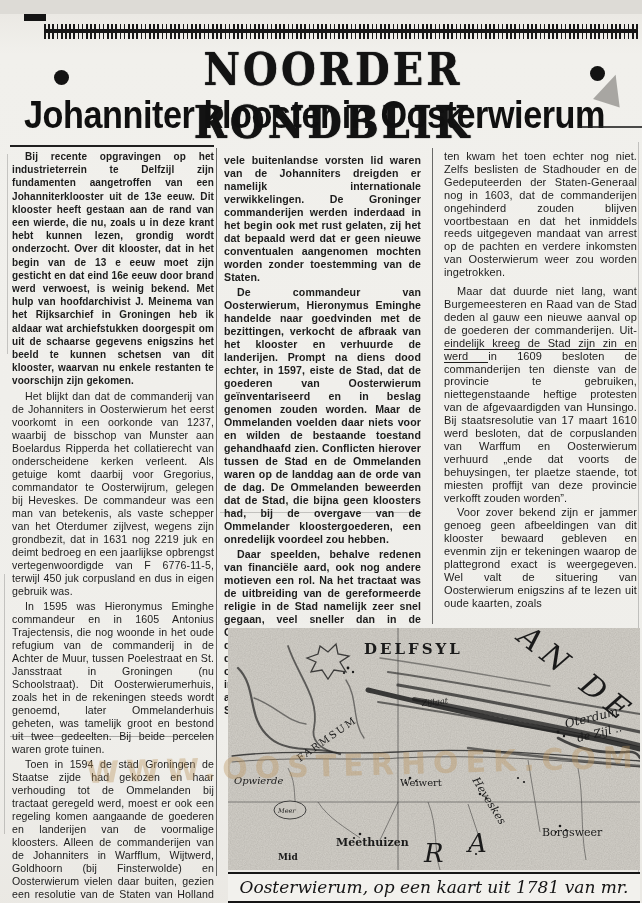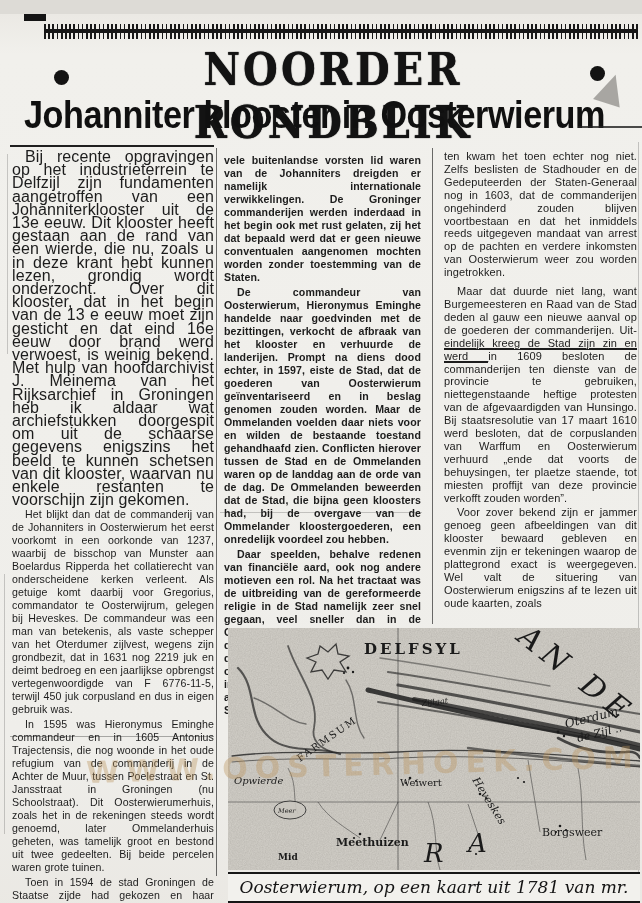--- a/index.html
+++ b/index.html
@@ -29,22 +29,22 @@
   .vrule{width:1px;background:rgba(30,30,30,.65);}
   .faint{opacity:.32;}
   
   .col{text-align:justify;font-size:10.6px;line-height:13px;letter-spacing:0.1px;color:#1c1c1c;}
   .col p{margin:0 0 2px 0;text-indent:13px;}
   .col p.cont{text-indent:0;}
   .col p.gap{margin-top:6px;}
   .col1{left:12px;top:136px;width:202px;}
   .col2{left:224px;top:140px;width:197px;font-weight:bold;}
   .col3{left:444px;top:136px;width:193px;font-size:11px;line-height:12.9px;}
-  .intro{font-weight:400;font-size:16px;line-height:13.2px;}
-  .underlined{border-bottom:1.4px solid #1d1d1d;text-decoration:underline;}
+  .intro{font-weight:700;font-size:10px;line-height:13.2px;}
+  .underlined{border-bottom:1.4px solid #1d1d1d;}
   
   .map{left:228px;top:614px;width:412px;height:242px;background:#d3d0c9;}
   .caption-box{left:228px;top:858px;width:412px;height:27px;border-top:2px solid #161616;
         border-bottom:2px solid #161616;background:#f2f1ed;text-align:center;
         font-family:"DejaVu Serif",serif;font-style:italic;font-size:17px;line-height:26px;color:#141414;}
   .outer-line{left:222px;top:891px;width:420px;height:1px;background:#4a4a4a;opacity:.55;}
   .watermark{left:86px;top:733px;width:570px;font-family:"DejaVu Sans",sans-serif;font-weight:700;
         font-size:30px;letter-spacing:7px;color:rgba(187,146,92,.38);transform:rotate(-1.6deg);
         white-space:nowrap;pointer-events:none;}
   .edge-line{width:1px;background:#6a6a6a;}

